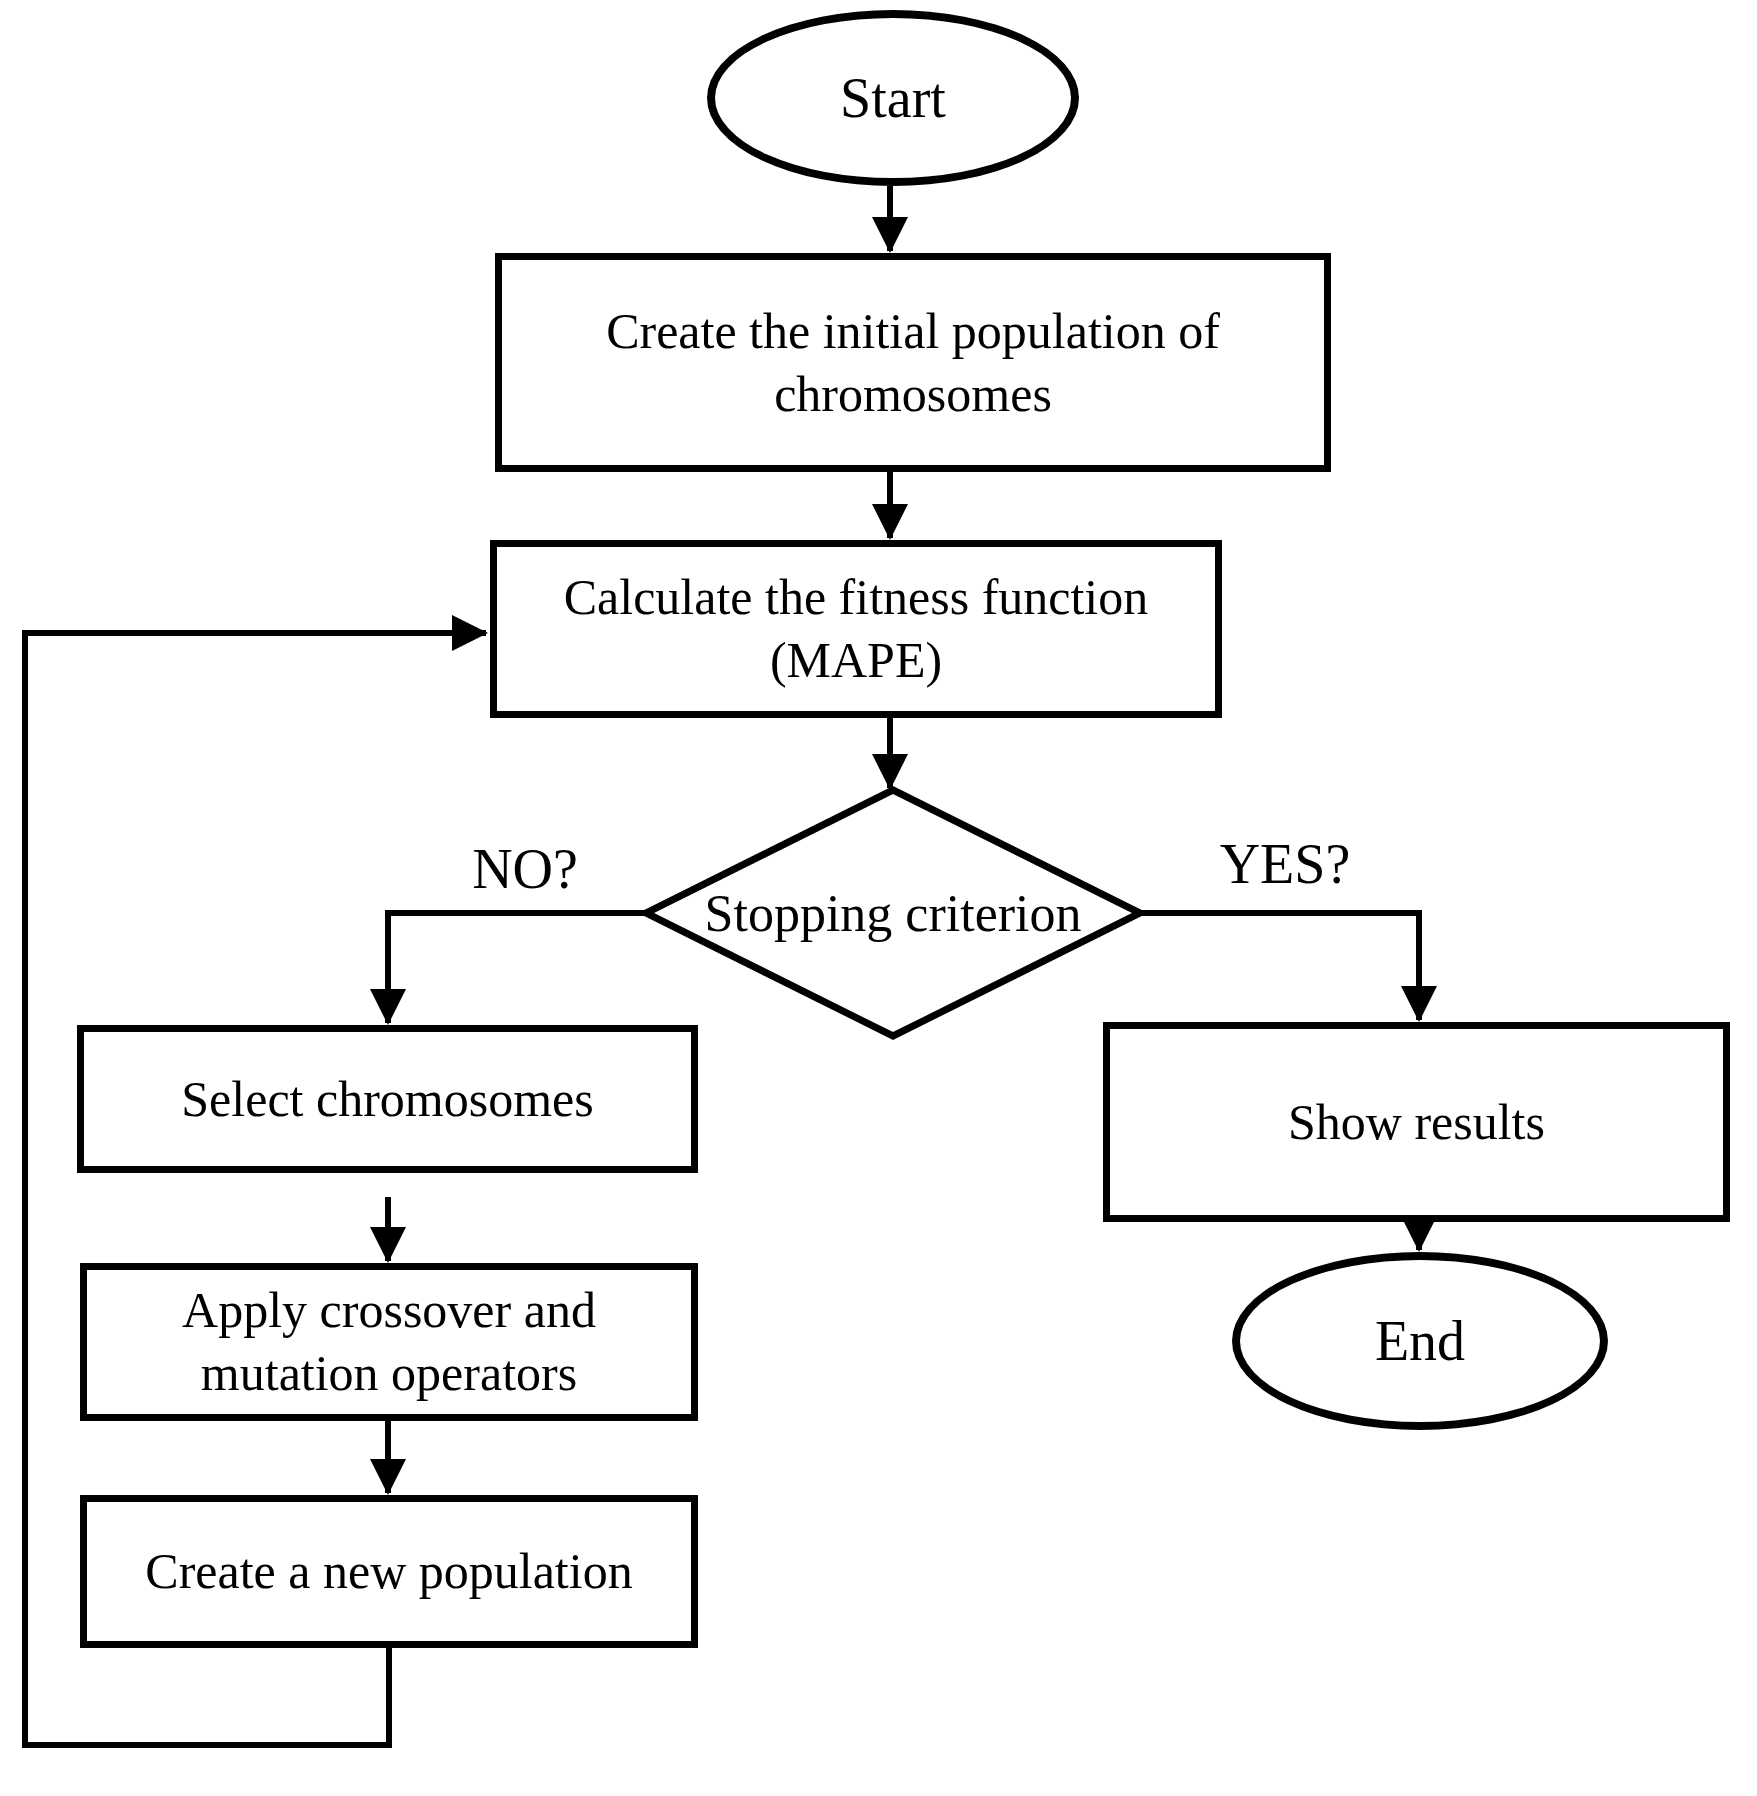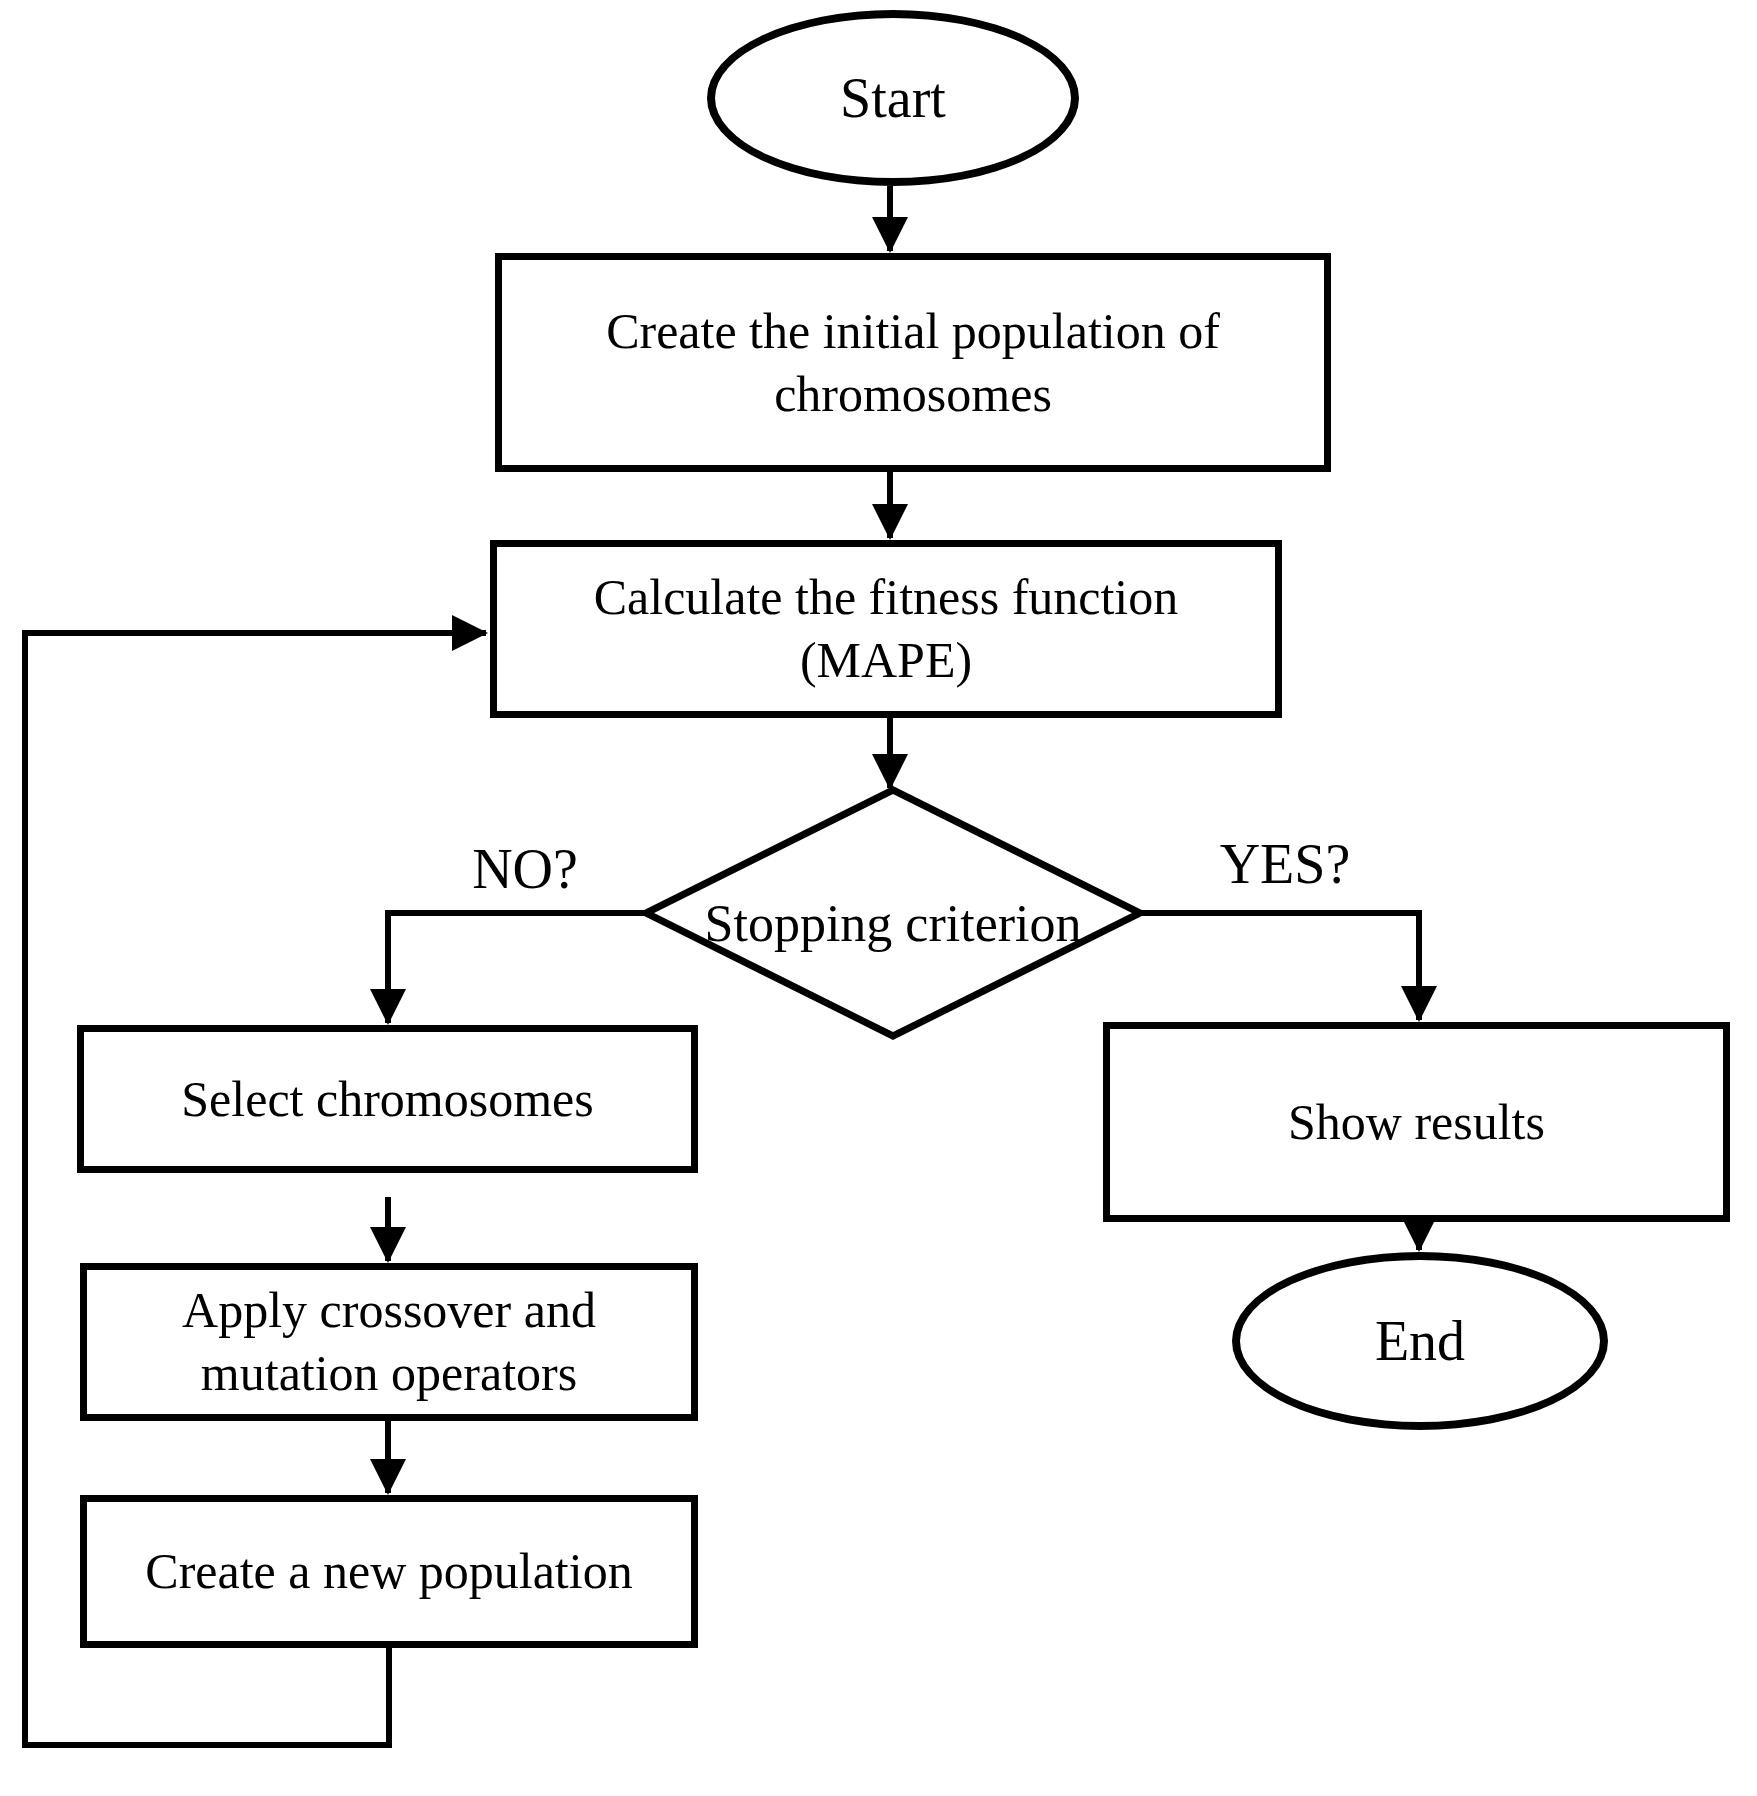--- a/index.html
+++ b/index.html
@@ -22,31 +22,31 @@
     font-size:50px;line-height:1.26;
     padding:0 26px;
   }
   .terminator{
     border:8px solid #000;border-radius:50%;
     font-size:56px;
   }
   .decision-label{
     position:absolute;z-index:2;
     transform:translate(-50%,-50%);
-    font-size:52px;white-space:nowrap;margin-top:10px;
+    font-size:52px;white-space:nowrap;
   }
   .branch-label{
     position:absolute;z-index:2;
     transform:translate(-50%,-50%);
     font-size:56px;white-space:nowrap;
   }
   
   #n-start{left:707px;top:10px;width:372px;height:176px;}
   #n-init{left:495px;top:253px;width:836px;height:219px;}
-  #n-fitness{left:490px;top:540px;width:792px;height:178px;}
+  #n-fitness{left:490px;top:540px;width:732px;height:178px;}
   #n-select{left:77px;top:1025px;width:621px;height:148px;}
   #n-apply{left:80px;top:1263px;width:618px;height:158px;}
   #n-newpop{left:80px;top:1495px;width:618px;height:153px;}
   #n-show{left:1103px;top:1022px;width:627px;height:200px;}
   #n-end{left:1232px;top:1252px;width:376px;height:178px;}
   #lbl-stopping{left:893px;top:913px;}
   #lbl-no{left:525px;top:869px;}
   #lbl-yes{left:1285px;top:864px;}
 </style>
 </head>

